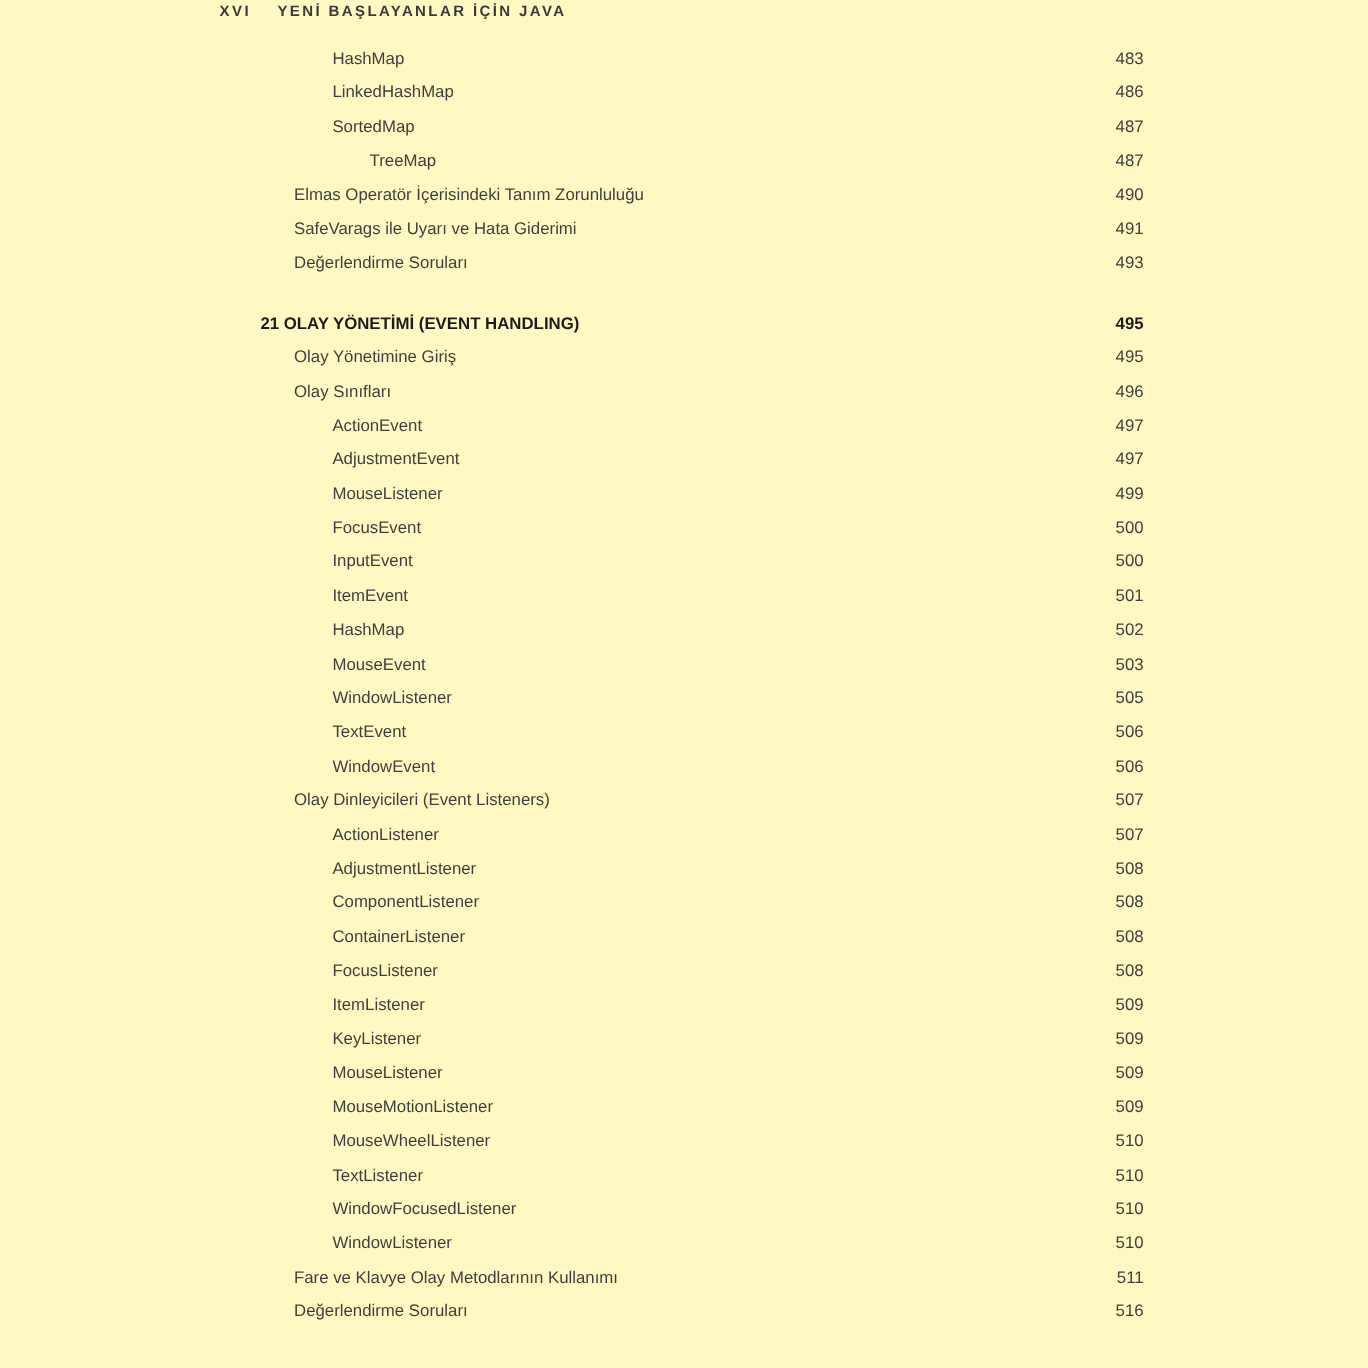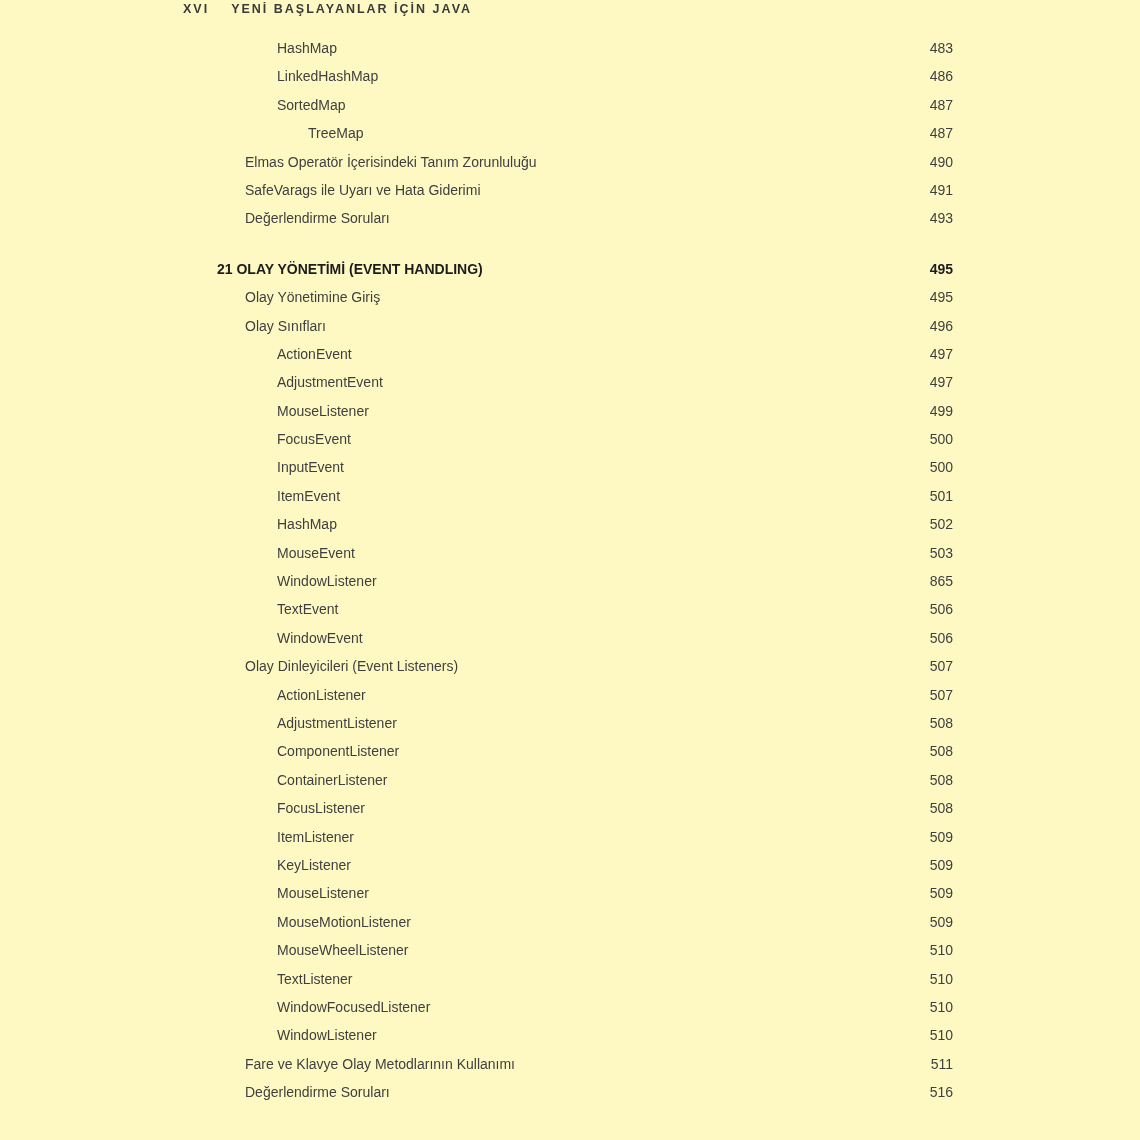--- a/index.html
+++ b/index.html
@@ -136,21 +136,21 @@
       <div class="toc-row lvl2">
         <span class="toc-label">HashMap</span>
         <span class="toc-page">502</span>
       </div>
       <div class="toc-row lvl2">
         <span class="toc-label">MouseEvent</span>
         <span class="toc-page">503</span>
       </div>
       <div class="toc-row lvl2">
         <span class="toc-label">WindowListener</span>
-        <span class="toc-page">865</span>
+        <span class="toc-page">505</span>
       </div>
       <div class="toc-row lvl2">
         <span class="toc-label">TextEvent</span>
         <span class="toc-page">506</span>
       </div>
       <div class="toc-row lvl2">
         <span class="toc-label">WindowEvent</span>
         <span class="toc-page">506</span>
       </div>
       <div class="toc-row lvl1">

